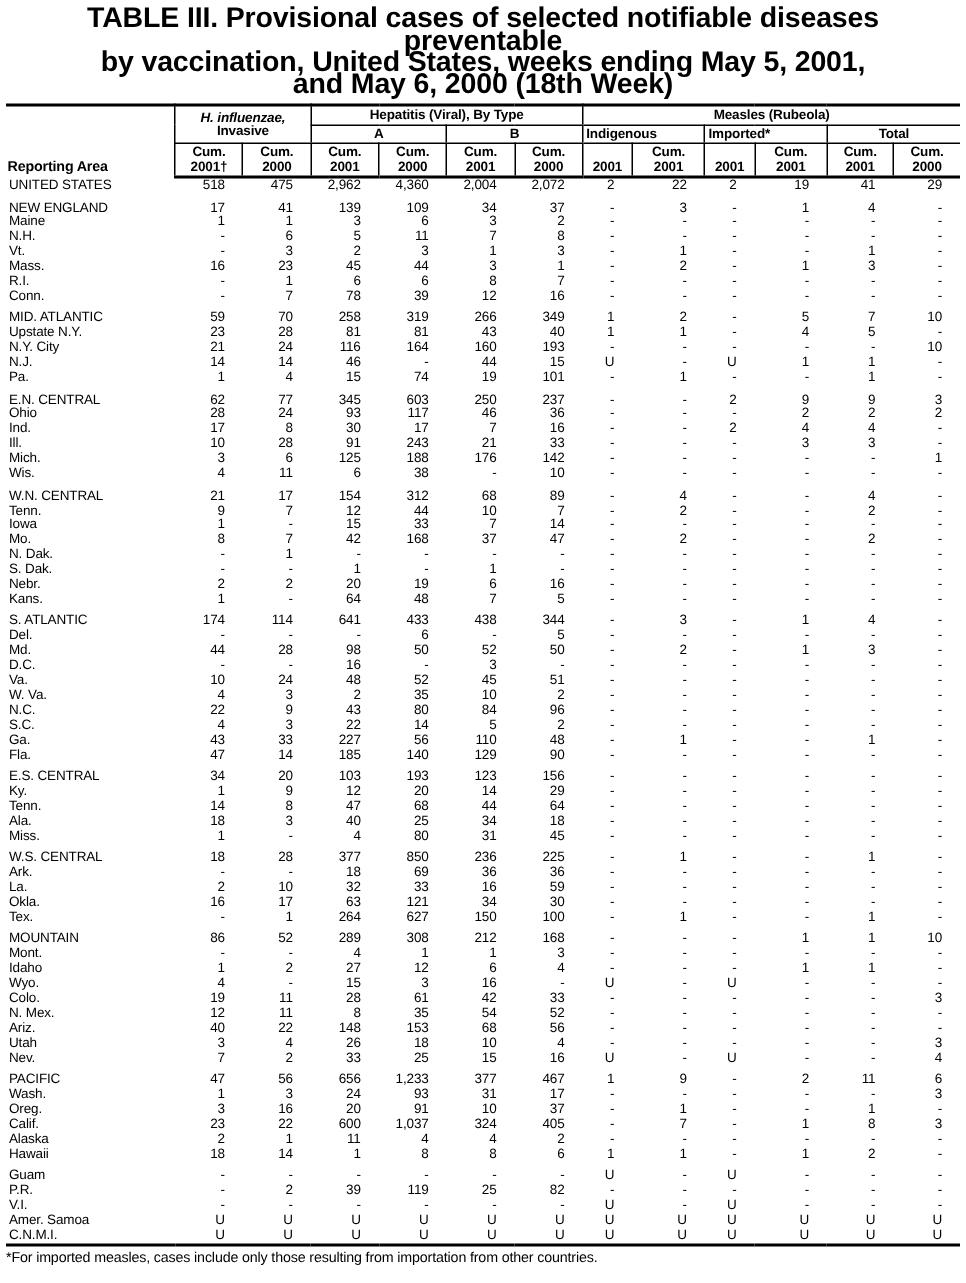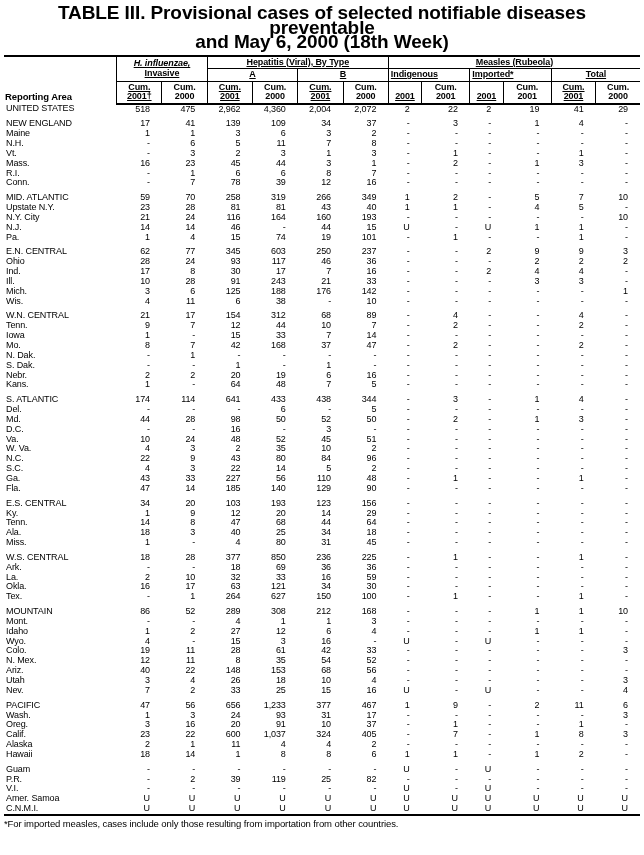--- a/index.html
+++ b/index.html
@@ -4,40 +4,41 @@
 <style>
   html,body{margin:0;padding:0;background:#fff;color:#000;}
   body{width:644px;height:855px;font-family:"Liberation Sans",sans-serif;-webkit-font-smoothing:none;}
   .page{padding:4px 4px 0 4px;}
   .title{text-align:center;font-weight:bold;font-size:19px;line-height:14.5px;padding:2px 0 5px 0;letter-spacing:-0.1px;}
   table{border-collapse:collapse;table-layout:fixed;width:636px;
         border-top:2.5px solid #000;border-bottom:2.5px solid #000;}
   thead th{font-weight:bold;font-size:9px;line-height:9.5px;padding:0;vertical-align:middle;text-align:center;letter-spacing:-0.1px;}
   th.ra{vertical-align:bottom;text-align:left;padding:0 0 2px 1px;font-size:9.5px;}
   .grp{border-bottom:1.5px solid #000;padding:1px 0;}
-  .bL{border-left:1.6px solid #000;text-decoration:underline;}
+  .bL{border-left:1.6px solid #000;}
   .bl{border-left:1px solid #000;}
   .it{font-style:italic;}
   .leftlbl{text-align:left;padding-left:2px;}
   tr.h3 th{vertical-align:bottom;padding:1px 0 1px 0;border-bottom:2px solid #000;}
   tbody td{font-size:9px;line-height:9.9px;height:9.9px;padding:0 12px 0 0;text-align:right;white-space:nowrap;letter-spacing:-0.1px;}
   tbody td.label{text-align:left;padding:0 0 0 2px;overflow:hidden;}
   tr.spacer td{height:4.6px;padding:0;line-height:4.6px;font-size:1px;}
   .footnotes{width:636px;font-size:9.5px;line-height:11.8px;padding-top:2px;letter-spacing:-0.1px;}
   .fn-legend{display:flex;}
   .fn-legend span:nth-child(1){width:166px;}
   .fn-legend span:nth-child(2){width:162px;}
 </style>
 </head>
 <body>
 
 <div class="page">
 
   <div class="title">
     <div>TABLE III. Provisional cases of selected notifiable diseases preventable</div>
+    <div>by vaccination, United States, weeks ending May 5, 2001,</div>
     <div>and May 6, 2000 (18th Week)</div>
   </div>
 
   <table>
     <colgroup>
       <col style="width:112px">
       <col style="width:45px">
         <col style="width:45px">
       <col style="width:45px">
         <col style="width:45px">

